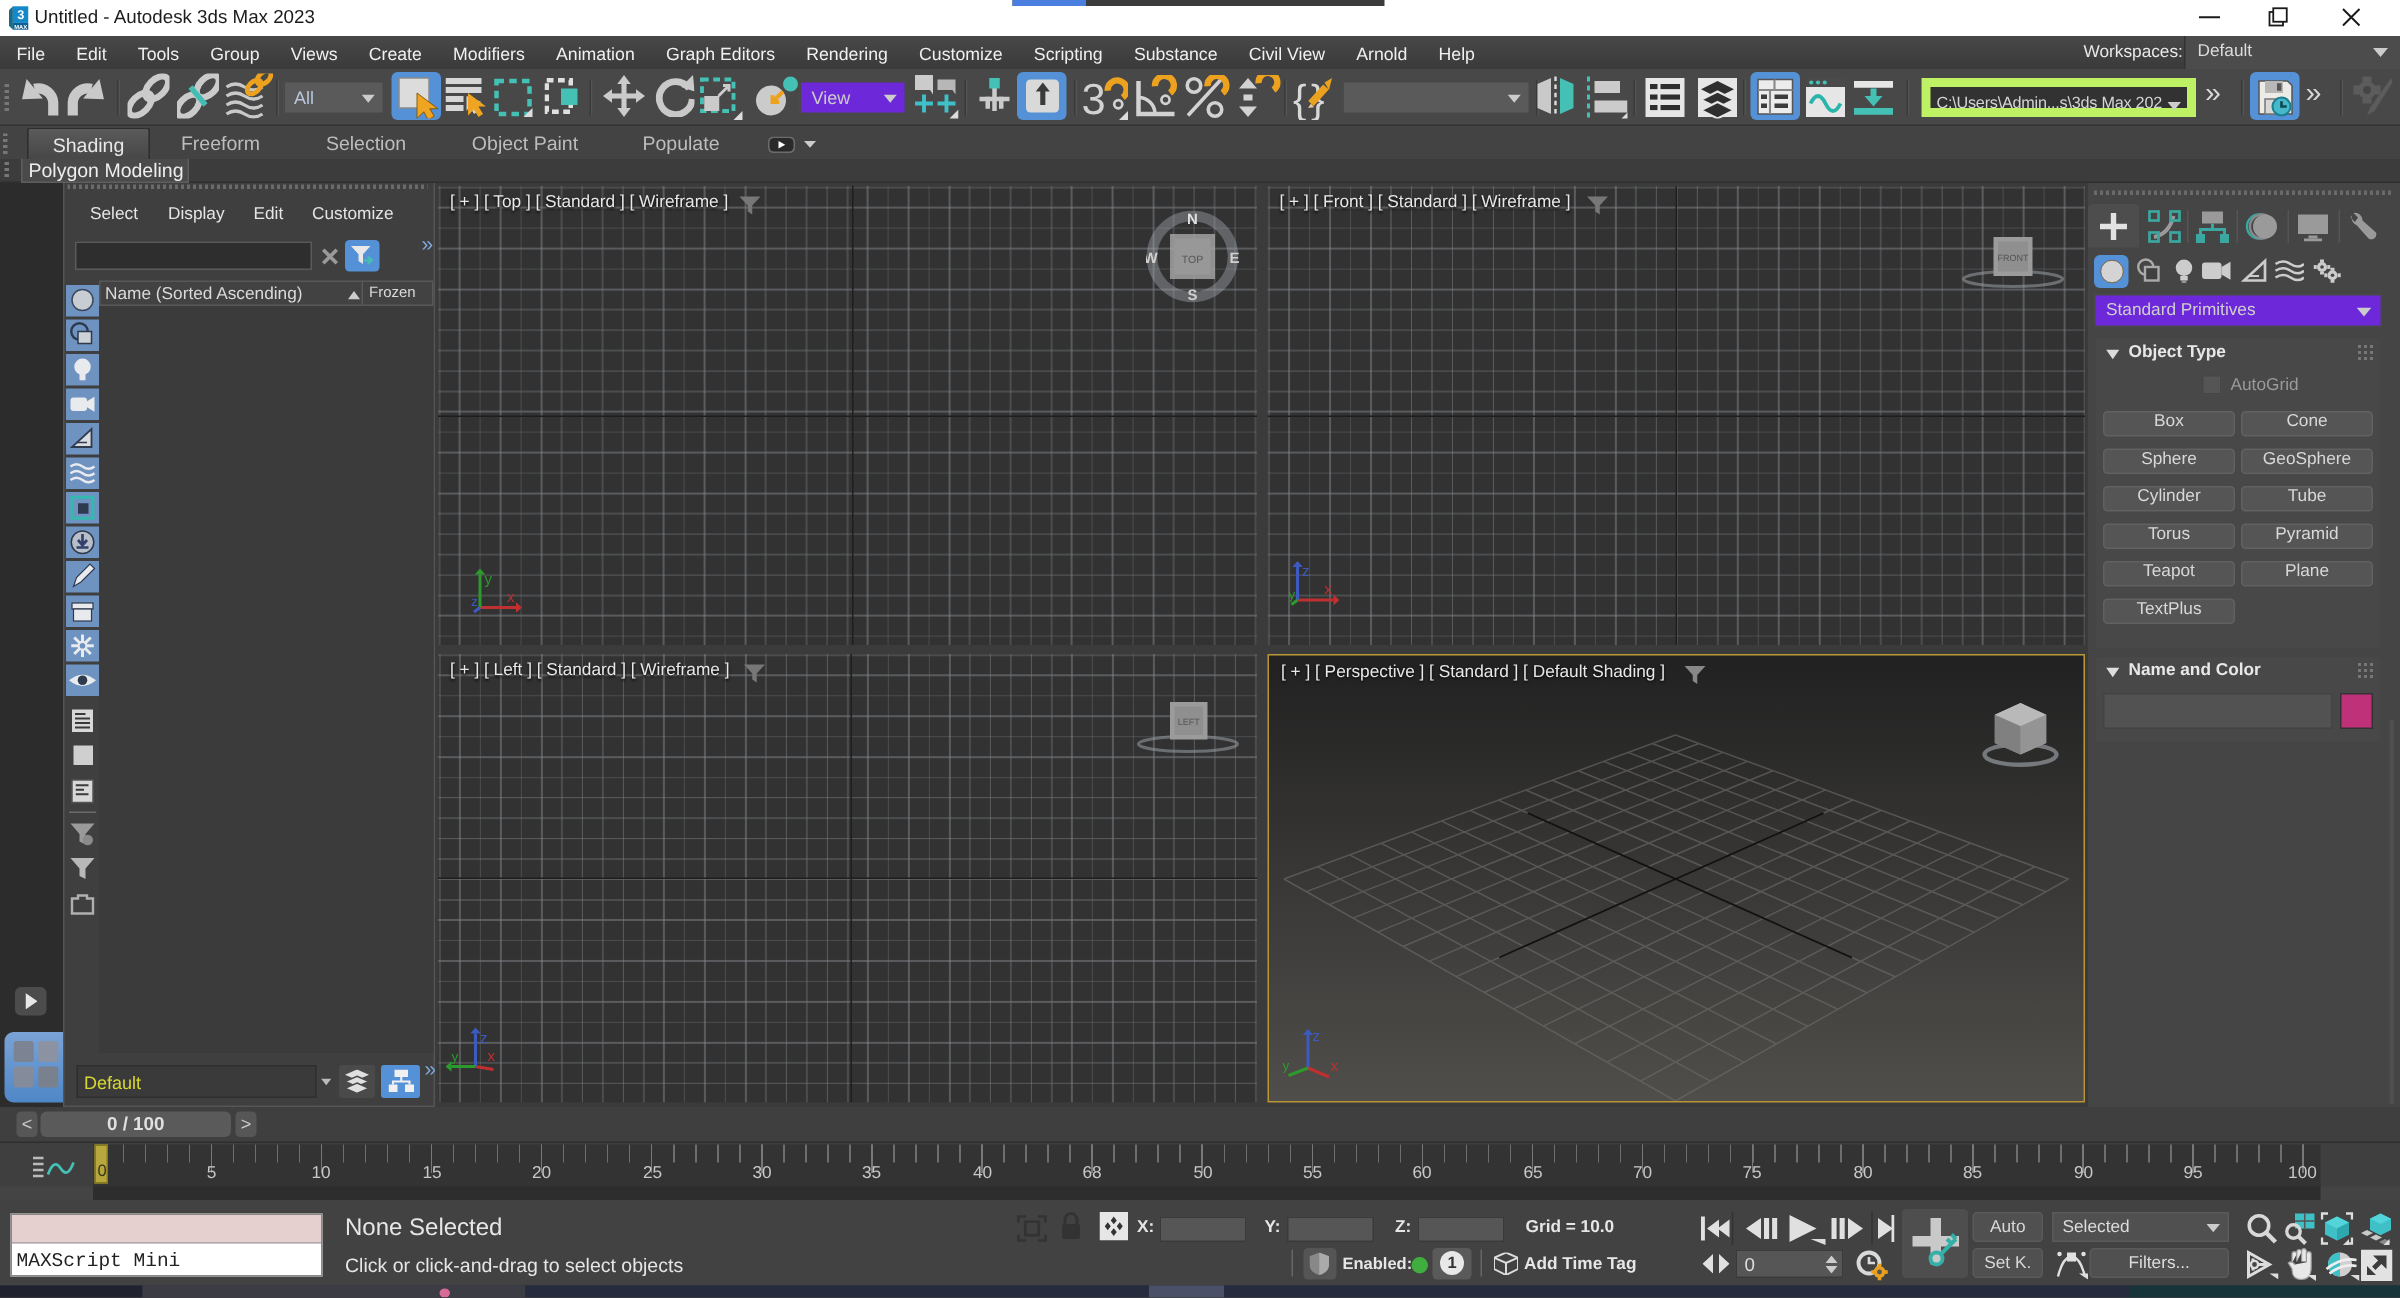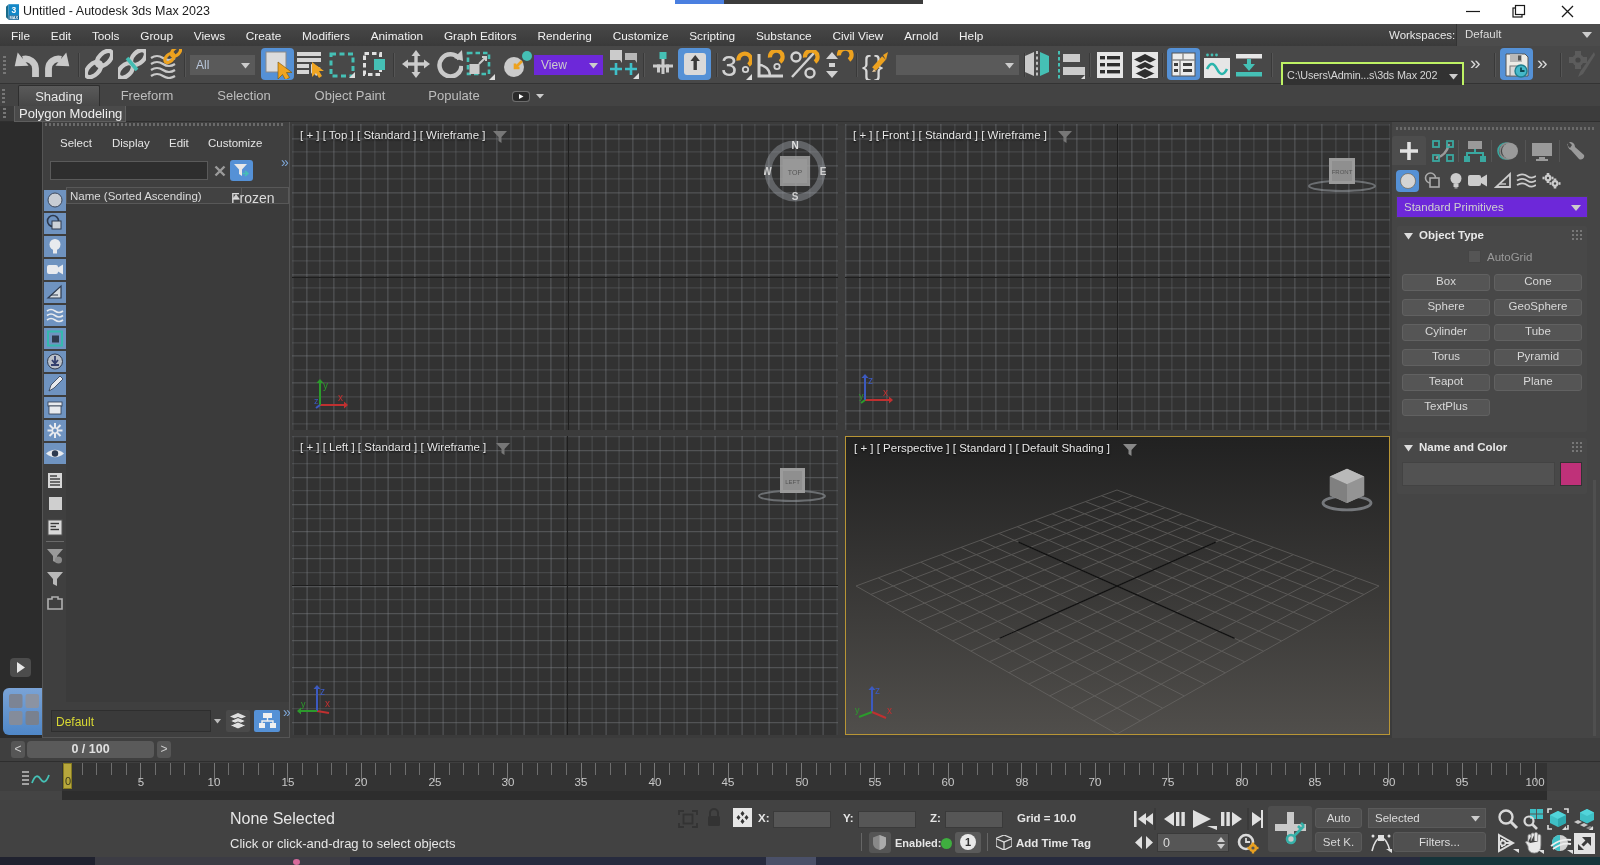--- a/index.html
+++ b/index.html
@@ -301,21 +301,21 @@
       </svg>
     <svg class="abs" style="left:1235px;top:5px" width="28" height="28" viewBox="0 0 28 28">
         <rect x="1" y="3" width="26" height="4.5" fill="#e6e6e6"></rect>
         <rect x="1" y="21" width="26" height="4.5" fill="#45c0b5"></rect>
         <g fill="#45c0b5">
           <rect x="12" y="8" width="4" height="6"></rect>
           <polygon points="14,20 8,13 20,13"></polygon>
         </g>
       </svg>
     <div class="tsep" style="left:1271px"></div>
-    <div class="abs" style="left:1281px;top:16px;width:183px;height:26px;background:#323232;border:2px solid #bef264">
+    <div class="abs" style="left:1281px;top:6px;width:183px;height:26px;background:#323232;border:6px solid #bef264">
       <span style="position:absolute;left:4px;top:5px;width:156px;overflow:hidden;font-size:10.8px;letter-spacing:-0.15px;color:#d5d5d5;white-space:nowrap">C:\Users\Admin...s\3ds Max 202</span>
       <svg style="position:absolute;right:4px;top:10px" width="9" height="6">
           <polygon points="0,0 9,0 4.5,5.5" fill="#ccc"></polygon>
         </svg>
     </div>
     <div class="abs" style="left:1470px;top:6px;color:#d8d8d8;font-size:19px;letter-spacing:-4px">»</div>
     <div class="tsep" style="left:1494px"></div>
     <div class="tbtn-active" style="left:1500px;top:2px;width:33px;height:32px"></div>
     <svg class="abs" style="left:1504px;top:6px" width="26" height="26" viewBox="0 0 26 26">
         <path d="M2 2 H21 L24 5 V24 H2 Z" fill="#ecebe6" stroke="#555"></path>
@@ -389,21 +389,21 @@
         <polygon points="0,0 13,0 8,5.5 8,12 5,10 5,5.5" fill="#e8e8e8"></polygon>
         <path d="M8.5 9.5 h5 M11 7 l3 2.5 -3 2.5" stroke="#45c0b5" stroke-width="1.5" fill="none"></path>
       </svg>
     <div style="position:absolute;left:238px;top:32px;color:#7fa8d9;font-size:14px;letter-spacing:-2.5px">»</div>
     <div style="position:absolute;left:23px;top:65px;width:223px;height:17px;background:#424242;border:1px solid #585858"></div>
     <span style="position:absolute;left:27px;top:68px;font-size:11.5px;color:#dadada">Name (Sorted Ascending)</span>
     <svg style="position:absolute;left:189px;top:72px" width="8" height="6">
         <polygon points="0,5.5 8,5.5 4,0" fill="#ccc"></polygon>
       </svg>
     <div style="position:absolute;left:198px;top:65px;height:17px;border-left:1px solid #585858"></div>
-    <span style="position:absolute;left:188px;top:68px;font-size:14px;color:#dadada">Frozen</span>
+    <span style="position:absolute;left:203px;top:68px;font-size:10px;color:#dadada">Frozen</span>
     <div style="position:absolute;left:23px;top:82px;width:223px;height:498px;background:#3b3b3b"></div>
     <div class="exi" style="top:68px"><svg width="22" height="21">
           <circle cx="11" cy="10" r="7" fill="#c8cdd4" stroke="#3c485c"></circle>
         </svg></div>
     <div class="exi" style="top:91px"><svg width="22" height="21">
           <circle cx="9" cy="8" r="5.5" fill="none" stroke="#2e3a4e" stroke-width="1.6"></circle>
           <rect x="8" y="8" width="9" height="8" fill="#cdd2d8" stroke="#2e3a4e"></rect>
         </svg></div>
     <div class="exi" style="top:114px"><svg width="22" height="21">
           <circle cx="11" cy="8.5" r="5.5" fill="#e8eaee"></circle>
@@ -814,38 +814,42 @@
     <div style="position:absolute;left:67px;top:1px;width:1473px;height:19px;background:repeating-linear-gradient(to right, #787878 0 1px, transparent 1px 73.4px)"></div>
     <div id="ticknums">
         <span class="ticknum" style="left:141px">5</span>
         <span class="ticknum" style="left:214px">10</span>
         <span class="ticknum" style="left:288px">15</span>
         <span class="ticknum" style="left:361px">20</span>
         <span class="ticknum" style="left:435px">25</span>
         <span class="ticknum" style="left:508px">30</span>
         <span class="ticknum" style="left:581px">35</span>
         <span class="ticknum" style="left:655px">40</span>
-        <span class="ticknum" style="left:728px">45</span>
+        <span class="ticknum" style="left:728px">68</span>
         <span class="ticknum" style="left:802px">50</span>
         <span class="ticknum" style="left:875px">55</span>
         <span class="ticknum" style="left:948px">60</span>
-        <span class="ticknum" style="left:1022px">98</span>
+        <span class="ticknum" style="left:1022px">65</span>
         <span class="ticknum" style="left:1095px">70</span>
         <span class="ticknum" style="left:1168px">75</span>
         <span class="ticknum" style="left:1242px">80</span>
         <span class="ticknum" style="left:1315px">85</span>
         <span class="ticknum" style="left:1389px">90</span>
         <span class="ticknum" style="left:1462px">95</span>
         <span class="ticknum" style="left:1535px">100</span>
       </div>
     <div style="position:absolute;left:63px;top:1px;width:9px;height:26px;background:#b7a73c;border:1px solid #857a20"></div>
     <div style="position:absolute;left:65px;top:13px;font-size:11px;color:#3a3a1a">0</div>
   </div>
   <div class="abs" id="trackbar"></div>
   <div class="abs" id="statusbar">
+    <div style="position:absolute;left:7px;top:9px;width:208px;height:42px;background:#fff;border:1px solid #888">
+      <div style="position:absolute;left:0;top:0;width:206px;height:19px;background:#e6cfcf;border-bottom:1px solid #aaa"></div>
+      <div style="position:absolute;left:3px;top:23px;font-family:'Liberation Mono',monospace;font-size:13px;color:#222">MAXScript Mini</div>
+    </div>
     <div style="position:absolute;left:230px;top:10px;font-size:16px;color:#e6e6e6">None Selected</div>
     <div style="position:absolute;left:230px;top:36px;font-size:13px;color:#e6e6e6">Click or click-and-drag to select objects</div>
     <svg style="position:absolute;left:678px;top:10px" width="20" height="18" viewBox="0 0 20 18">
         <g stroke="#333" stroke-width="1.8" fill="none">
           <path d="M1 5 V1 H6 M14 1 H19 V5 M19 13 V17 H14 M6 17 H1 V13"></path>
           <rect x="5.5" y="4.5" width="9" height="9"></rect>
         </g>
       </svg>
     <svg style="position:absolute;left:707px;top:8px" width="14" height="19" viewBox="0 0 14 19">
         <path d="M3 8 V5 a4 4 0 0 1 8 0 v3" fill="none" stroke="#333" stroke-width="2"></path>

